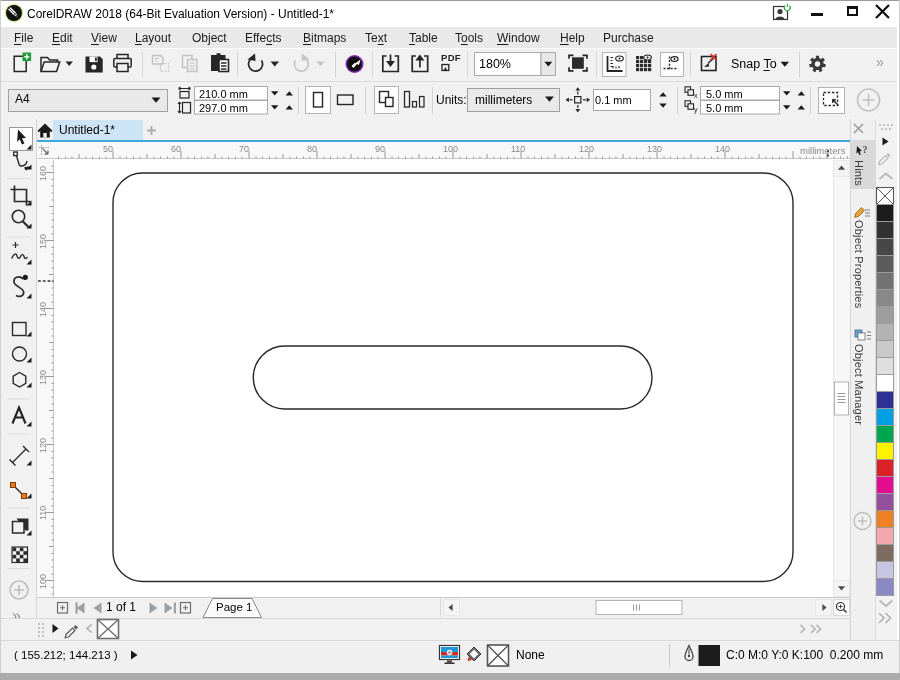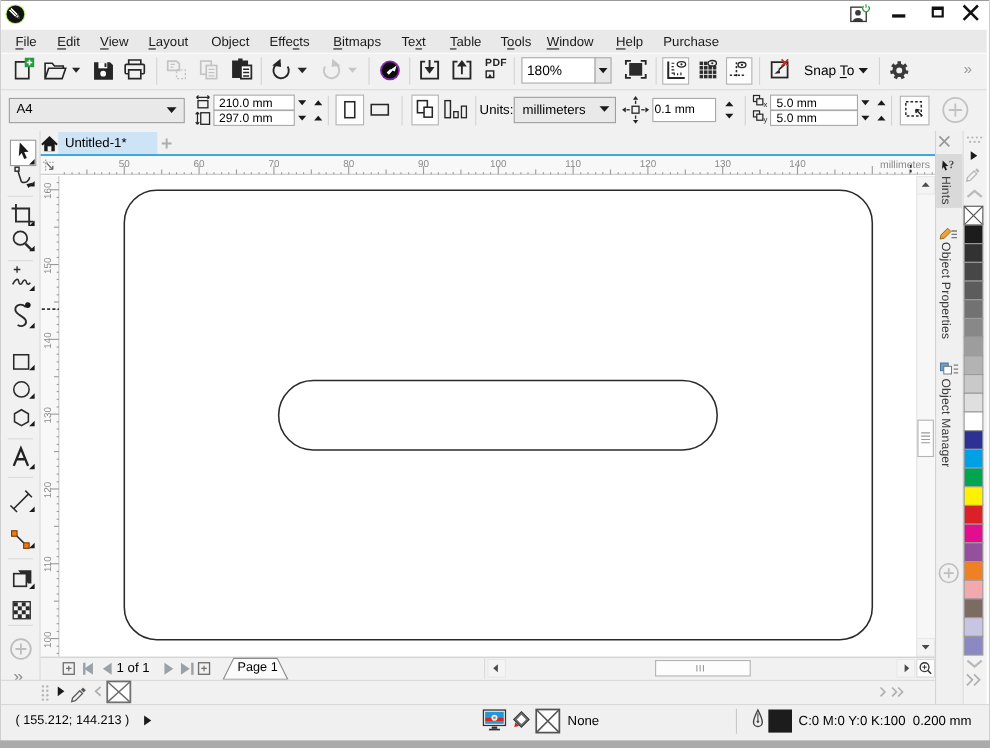--- a/index.html
+++ b/index.html
@@ -3,21 +3,21 @@
 <meta charset="utf-8">
 <style>
 * { margin:0; padding:0; box-sizing:border-box; }
 html,body { width:900px; height:680px; overflow:hidden; }
 body { font-family:"Liberation Sans", sans-serif; background:#fff; -webkit-font-smoothing:antialiased; }
 #app { position:relative; width:900px; height:680px; background:#fff; }
 .abs { position:absolute; }
 .txt { position:absolute; white-space:nowrap; color:#000; }
 .mn { top:31px; font-size:12px; color:#1a1a1a; }
 .mn u { text-decoration-thickness:1px; text-underline-offset:2px; }
-.rn { font-size:9px; color:#8a8a8a; text-align:center; }
+.rn { font-size:9px; color:#8a8a8a; text-align:left; }
 .vtab { font-size:11px; color:#3a3a3a; writing-mode:vertical-rl; letter-spacing:0.2px; }
 svg { position:absolute; overflow:visible; }
 </style>
 </head>
 <body>
 <div id="app">
 
   <div class="abs" style="left:0;top:0;width:900px;height:1px;background:#9a9a9a;"></div>
   <div class="abs" style="left:0;top:0;width:1px;height:680px;background:#cfcfcf;"></div>
   <div class="abs" style="right:0;top:0;width:1px;height:680px;background:#cfcfcf;"></div>
@@ -26,20 +26,21 @@
   <svg class="abs" style="left:4px;top:3px;" width="20" height="20" viewBox="0 0 20 20">
     <circle cx="10" cy="10" r="9" fill="#b6e86e"></circle>
     <circle cx="10" cy="10" r="8" fill="#111"></circle>
     <g transform="rotate(-45 10 10)">
       <rect x="8.1" y="3.2" width="3.8" height="8.6" fill="#fff" stroke="#111" stroke-width="0.7"></rect>
       <line x1="10" y1="3.2" x2="10" y2="11.8" stroke="#111" stroke-width="0.7"></line>
       <path d="M8.1 11.8 L11.9 11.8 L10 16.2 Z" fill="#fff" stroke="#111" stroke-width="0.6"></path>
       <path d="M9.4 13.2 L10.6 13.2 L10 16.2 Z" fill="#111"></path>
     </g>
   </svg>
+  <div class="txt" style="left:27px;top:7px;font-size:12px;">CorelDRAW 2018 (64-Bit Evaluation Version) - Untitled-1*</div>
 
   <svg class="abs" style="left:772px;top:3px;" width="20" height="19" viewBox="0 0 20 19">
     <rect x="1.5" y="3.5" width="14" height="13" fill="none" stroke="#333" stroke-width="1.2"></rect>
     <circle cx="8" cy="8.6" r="2.6" fill="#3a3a3a"></circle>
     <path d="M3.5 16 C3.5 12.6 12.5 12.6 12.5 16 Z" fill="#3a3a3a"></path>
     <circle cx="15.3" cy="4.2" r="3.4" fill="#fff"></circle>
     <path d="M13.1 2.6 a3 3 0 1 0 4.4 0" fill="none" stroke="#2e9e47" stroke-width="1.1"></path>
     <line x1="15.3" y1="0.8" x2="15.3" y2="4.0" stroke="#2e9e47" stroke-width="1.1"></line>
   </svg>
 

